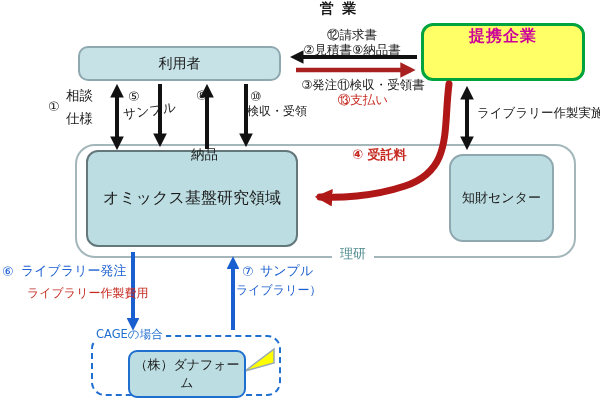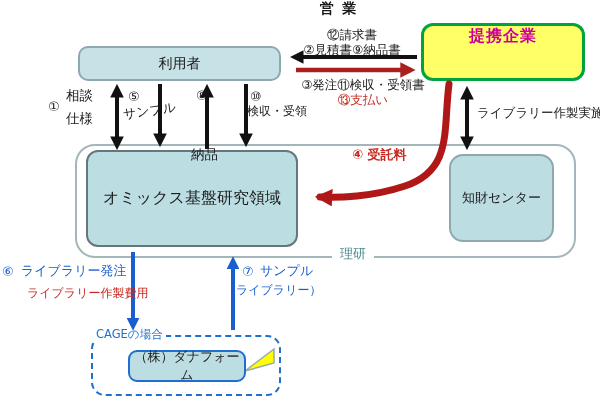--- a/index.html
+++ b/index.html
@@ -27,21 +27,21 @@
   #riken-label{left:332px;top:247px;background:#ffffff;color:#4d8a8e;
     font-size:13px;padding:0 8px;z-index:2;}
   #omics-box{left:86px;top:150px;width:212px;height:97px;background:#bcdde2;
     border:2px solid #64787c;border-radius:12px;font-size:16px;}
   #ip-box{left:449px;top:154px;width:105px;height:88px;background:#bcdde2;
     border:2px solid #8fa8b0;border-radius:14px;font-size:13px;}
   #cage-box{left:91px;top:335px;width:190px;height:61px;background:transparent;
     border:2.5px dashed #1f6fd0;border-radius:14px;z-index:2;}
   #cage-label{left:93px;top:328px;background:#ffffff;color:#1f6fd0;
     font-size:11.5px;padding:0 3px;z-index:3;}
-  #dnaform-box{left:128px;top:350px;width:118px;height:32px;background:#bcdde2;
+  #dnaform-box{left:128px;top:350px;width:118px;height:48px;background:#bcdde2;
     border:2px solid #1f6fd0;border-radius:9px;font-size:13px;z-index:4;}
   #callout-box{left:268px;top:341px;width:141px;height:27px;background:#ffff00;
     border:2px solid #98a8b4;border-radius:2px;z-index:5;
     font-size:11.5px;font-weight:bold;color:#2d6b00;}
 
   
   .lbl{position:absolute;color:#1a1a1a;font-size:13px;line-height:1.15;
     white-space:nowrap;z-index:4;}
   .red{color:#c5291f;}
   .blue{color:#1a5fd0;}

